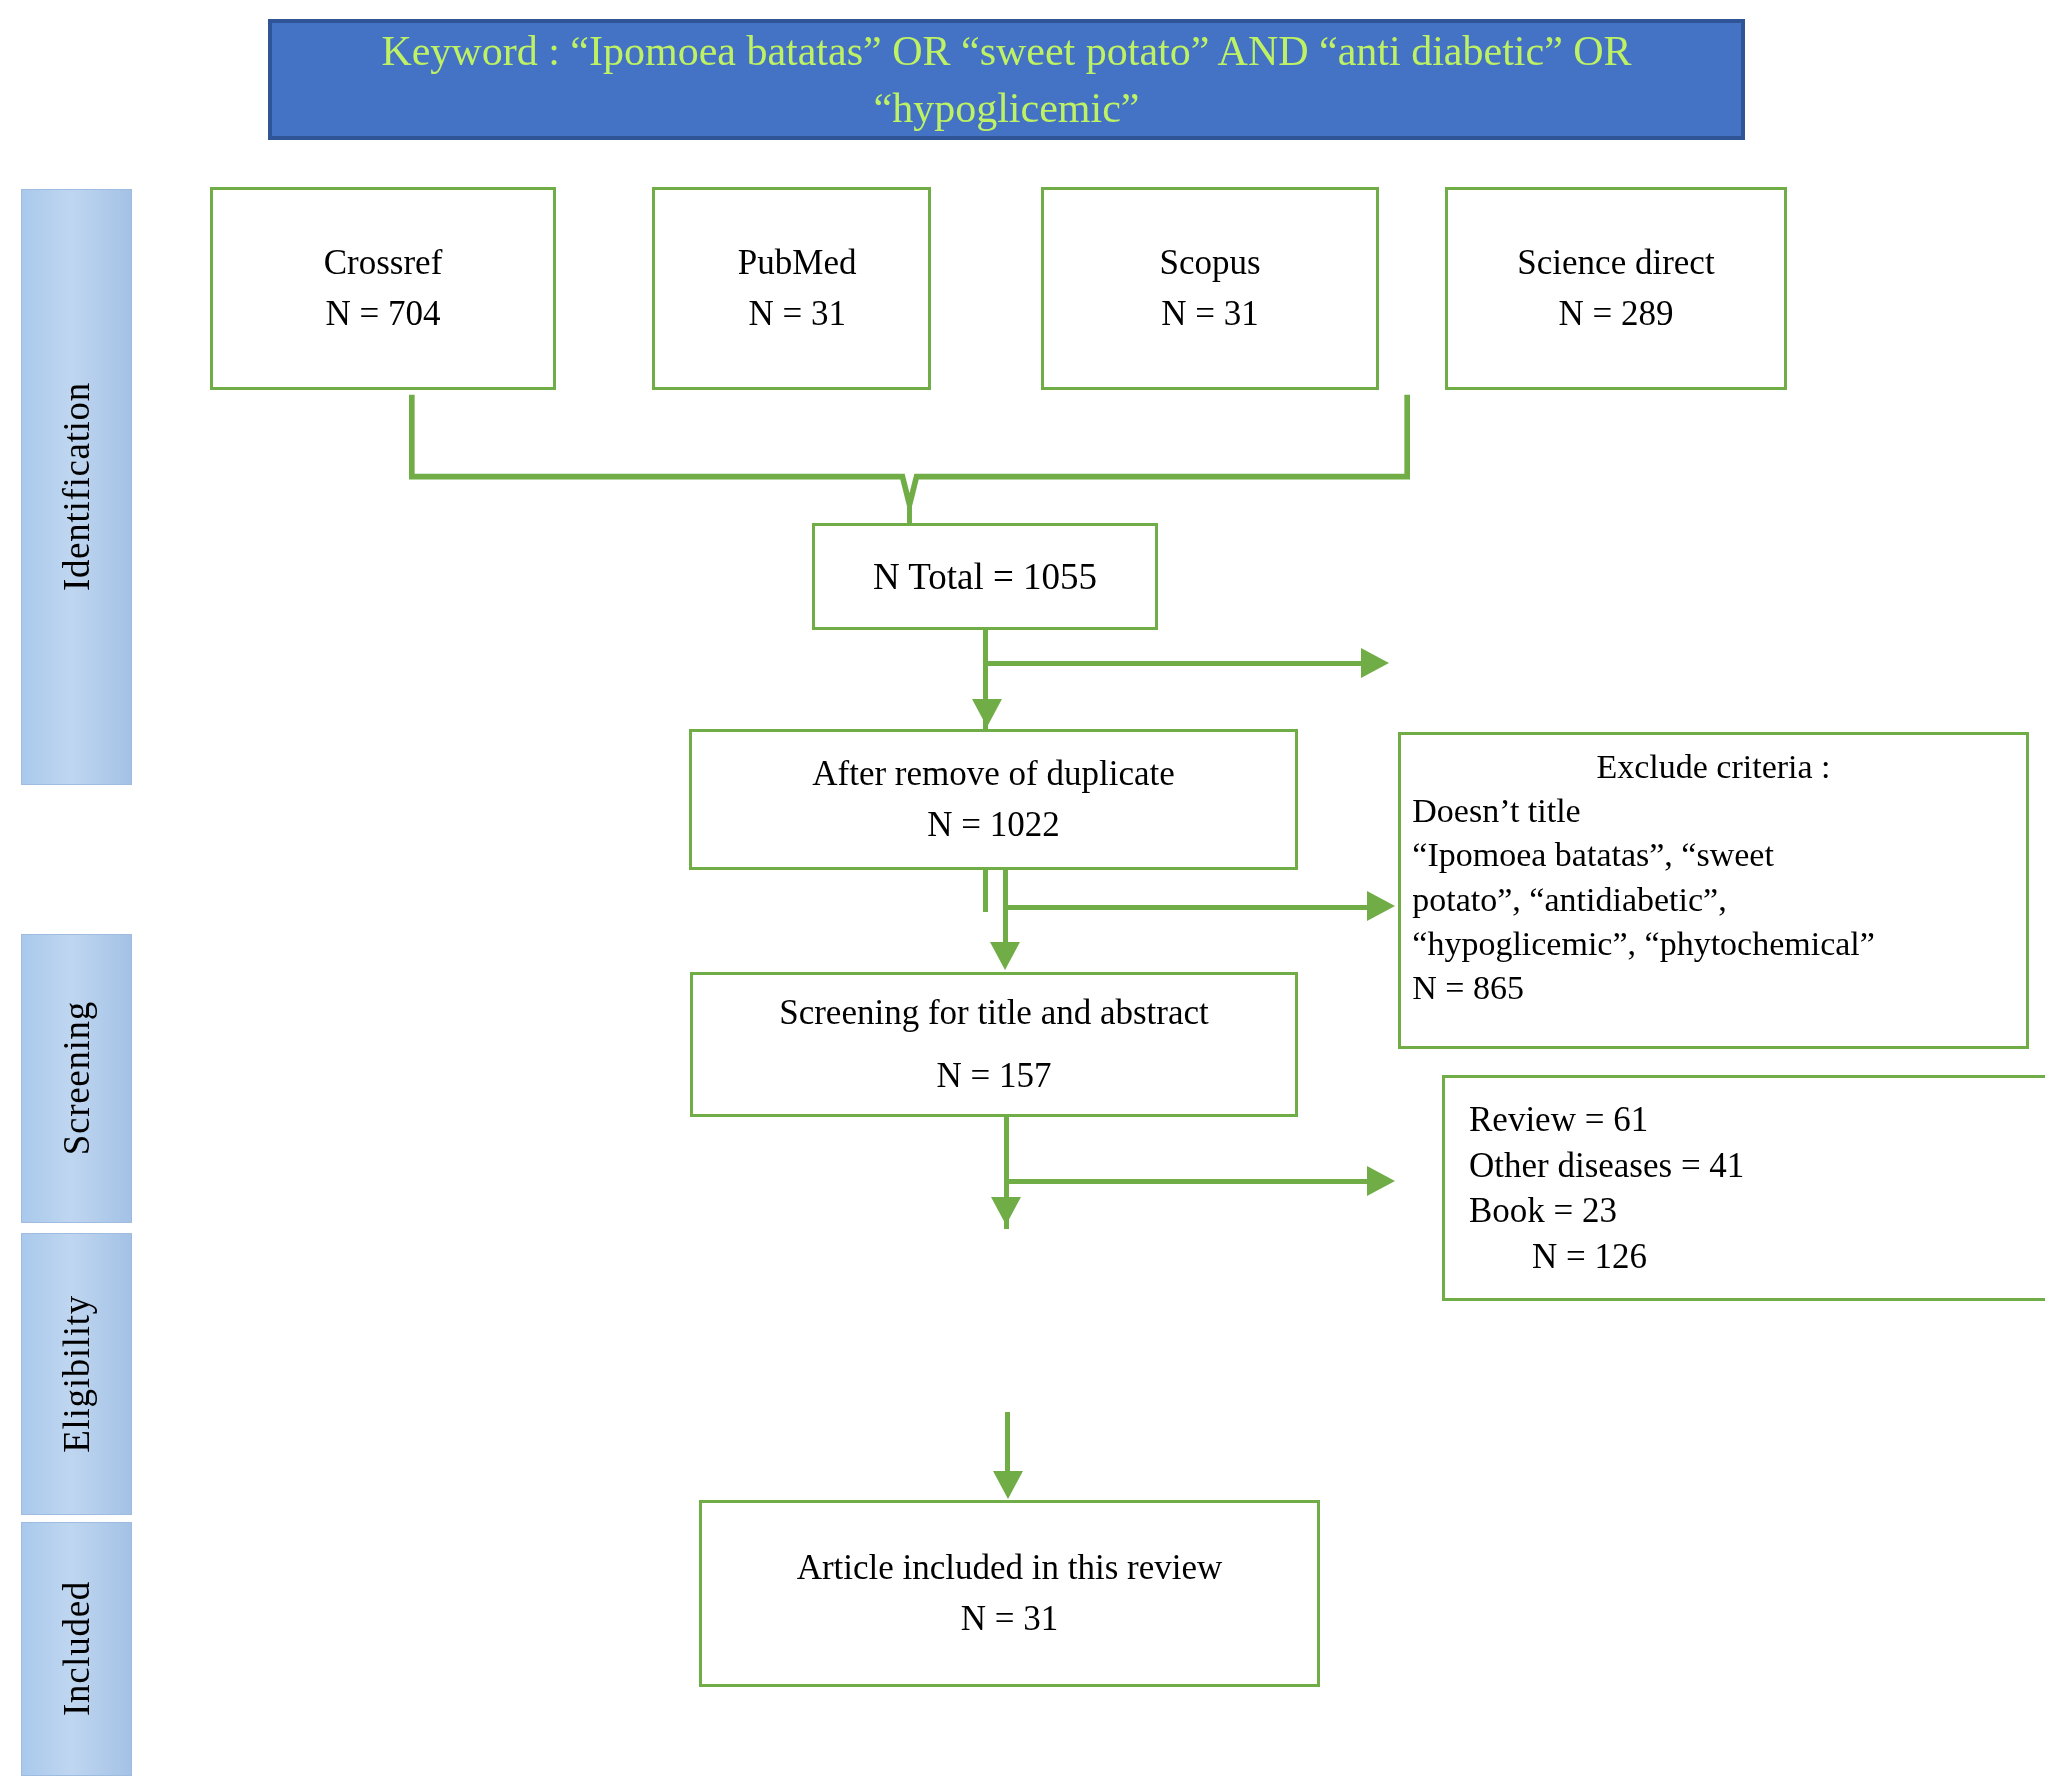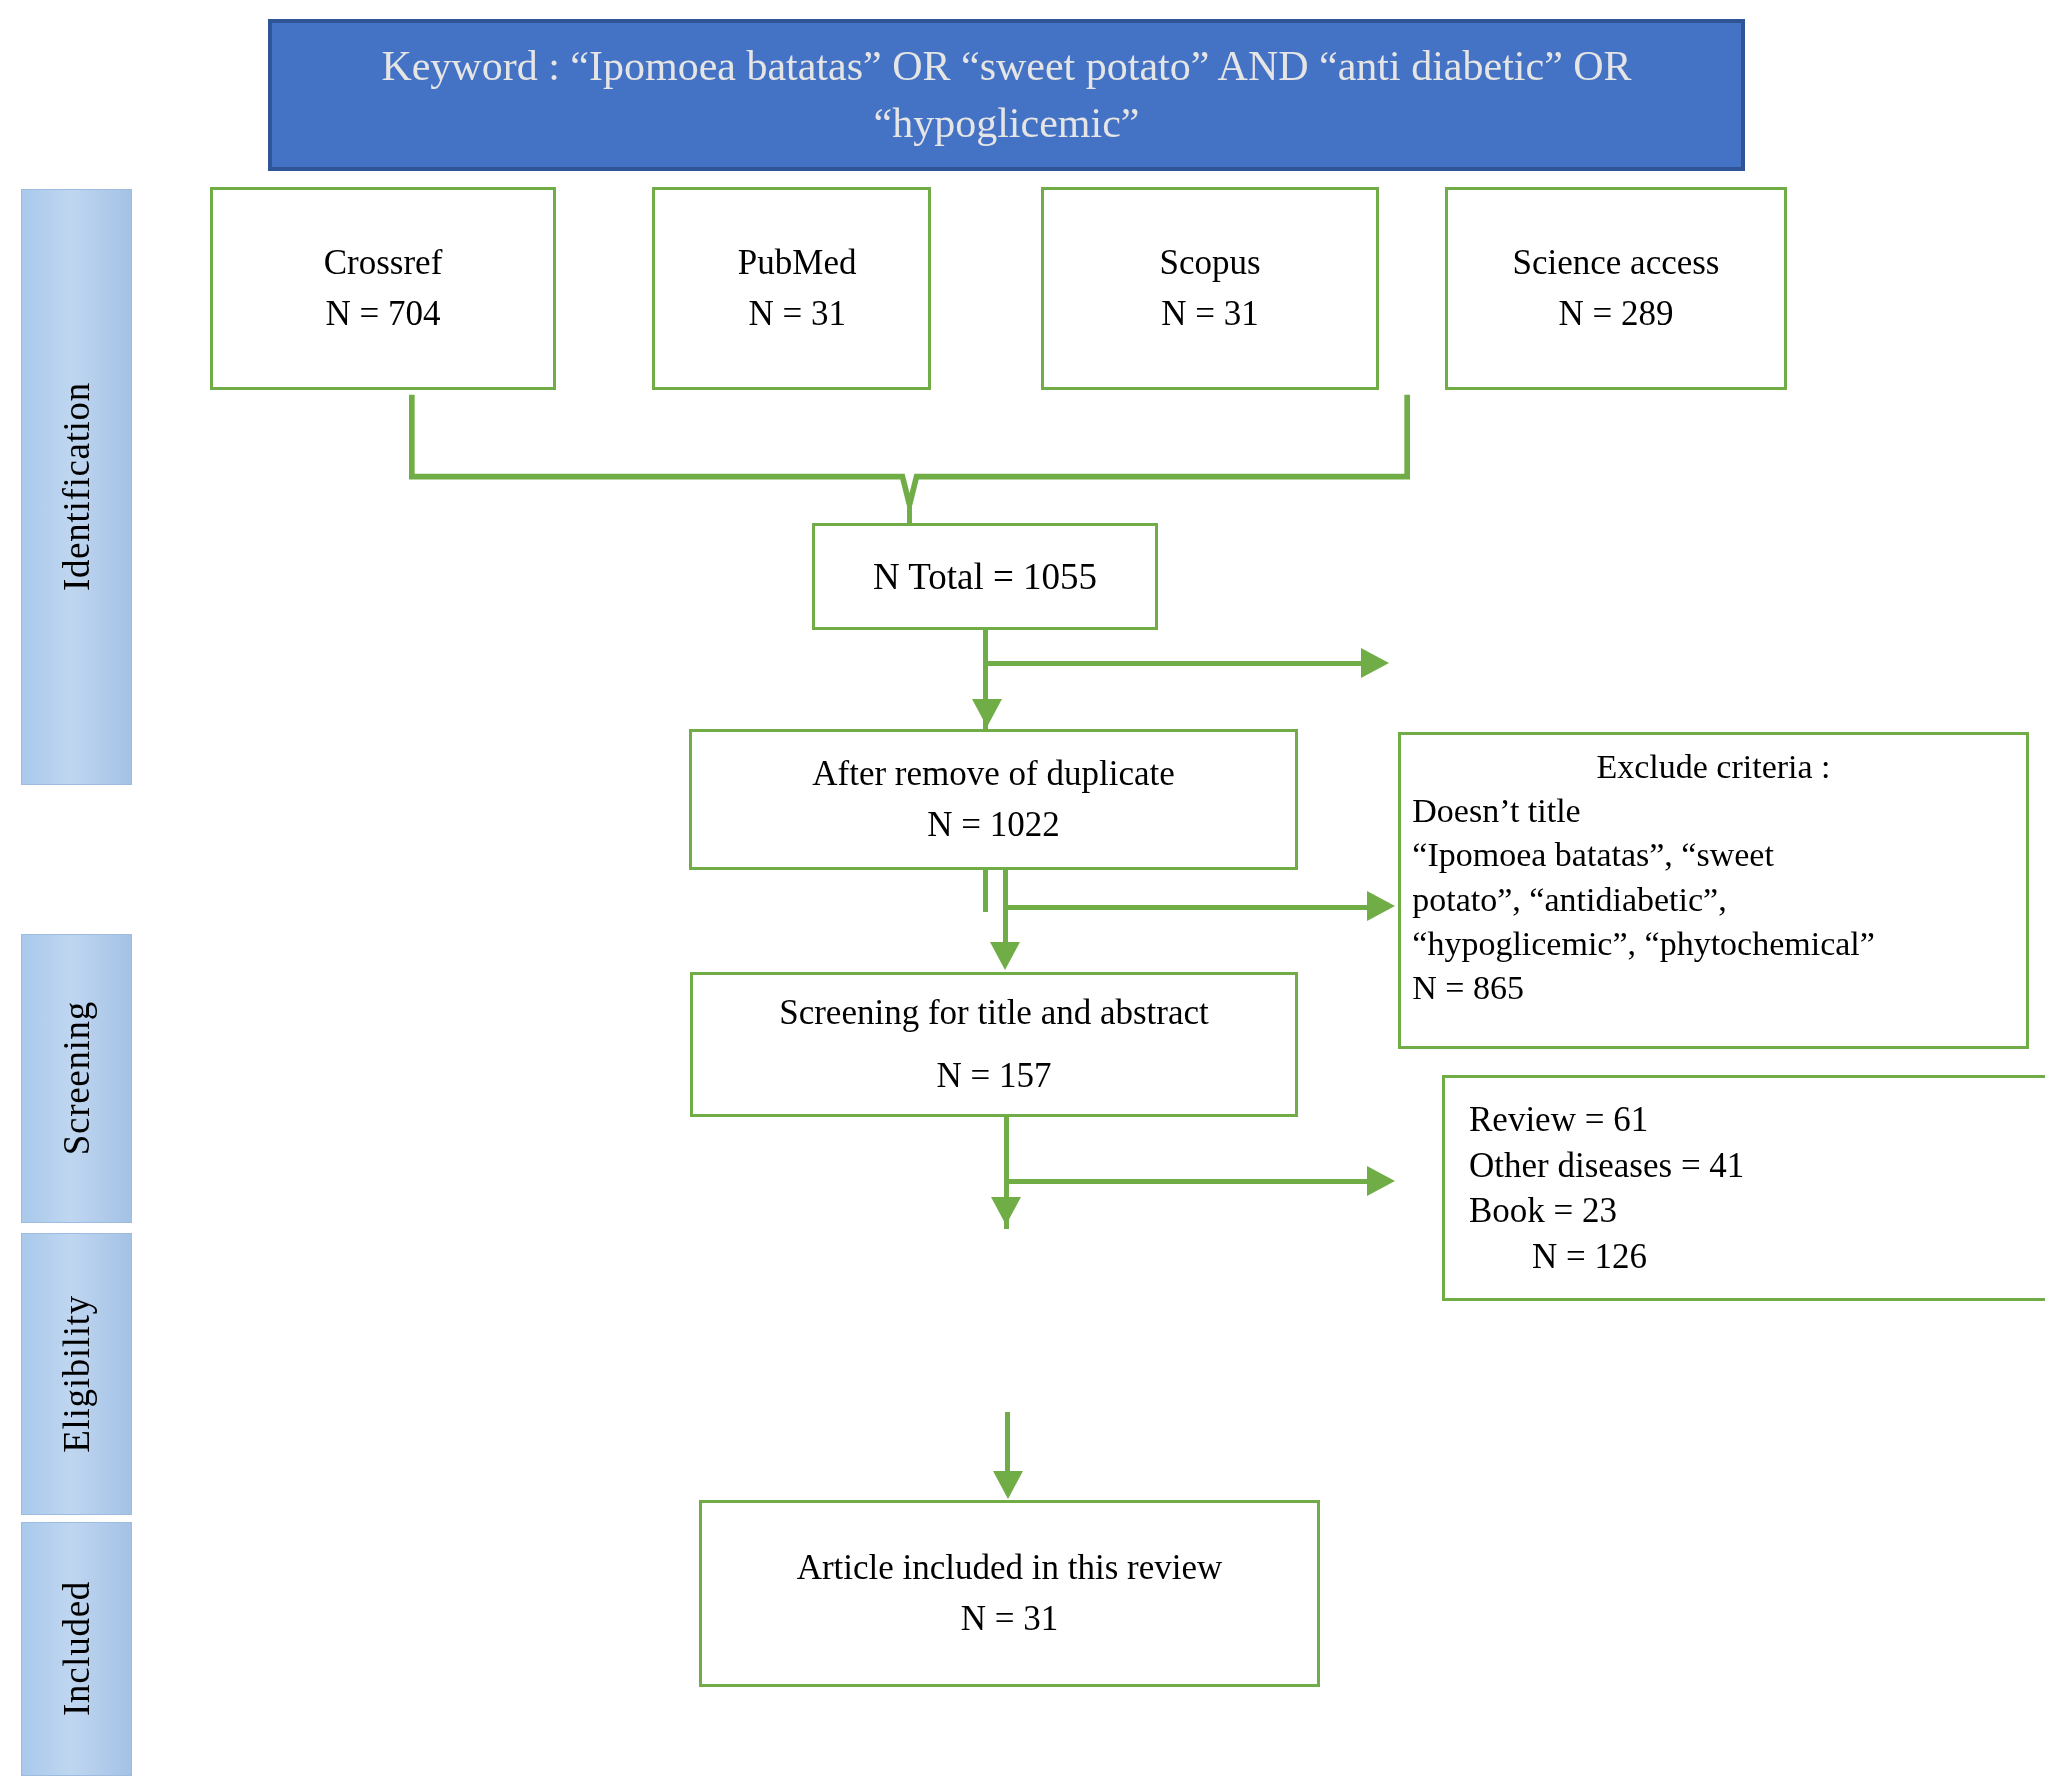--- a/index.html
+++ b/index.html
@@ -18,29 +18,29 @@
     background: #ffffff;
     overflow: hidden;
   }
 
   
   .keyword-banner {
     position: absolute;
     left: 268px;
     top: 19px;
     width: 1477px;
-    height: 152px;
+    height: 121px;
     background: #4472C4;
     border: 4.2px solid #2F5597;
     box-sizing: border-box;
     display: flex;
     align-items: center;
     justify-content: center;
     text-align: center;
-    color: #e5e5e5;
+    color: #bef264;
     font-size: 42px;
     line-height: 1.35;
     padding: 0 49px;
     box-sizing: border-box;
   }
 
   
   .stage {
     position: absolute;
     left: 21px;
@@ -196,21 +196,21 @@
   </div>
   <div class="gbox src-pubmed">
     <span class="ln">PubMed</span>
     <span class="ln">N = 31</span>
   </div>
   <div class="gbox src-scopus">
     <span class="ln">Scopus</span>
     <span class="ln">N = 31</span>
   </div>
   <div class="gbox src-sciencedirect">
-    <span class="ln">Science access</span>
+    <span class="ln">Science direct</span>
     <span class="ln">N = 289</span>
   </div>
 
   <div class="manifold">
     <svg width="1001" height="141" viewBox="0 0 1420 200" xmlns="http://www.w3.org/2000/svg" aria-hidden="true">
       <path d="M 4 4 L 4 120 L 700 120 L 710 160 L 720 120 L 1416 120 L 1416 4" fill="none" stroke="#70AD47" stroke-width="8"></path>
       <line x1="710" y1="150" x2="710" y2="190" stroke="#70AD47" stroke-width="7"></line>
     </svg>
   </div>
 

